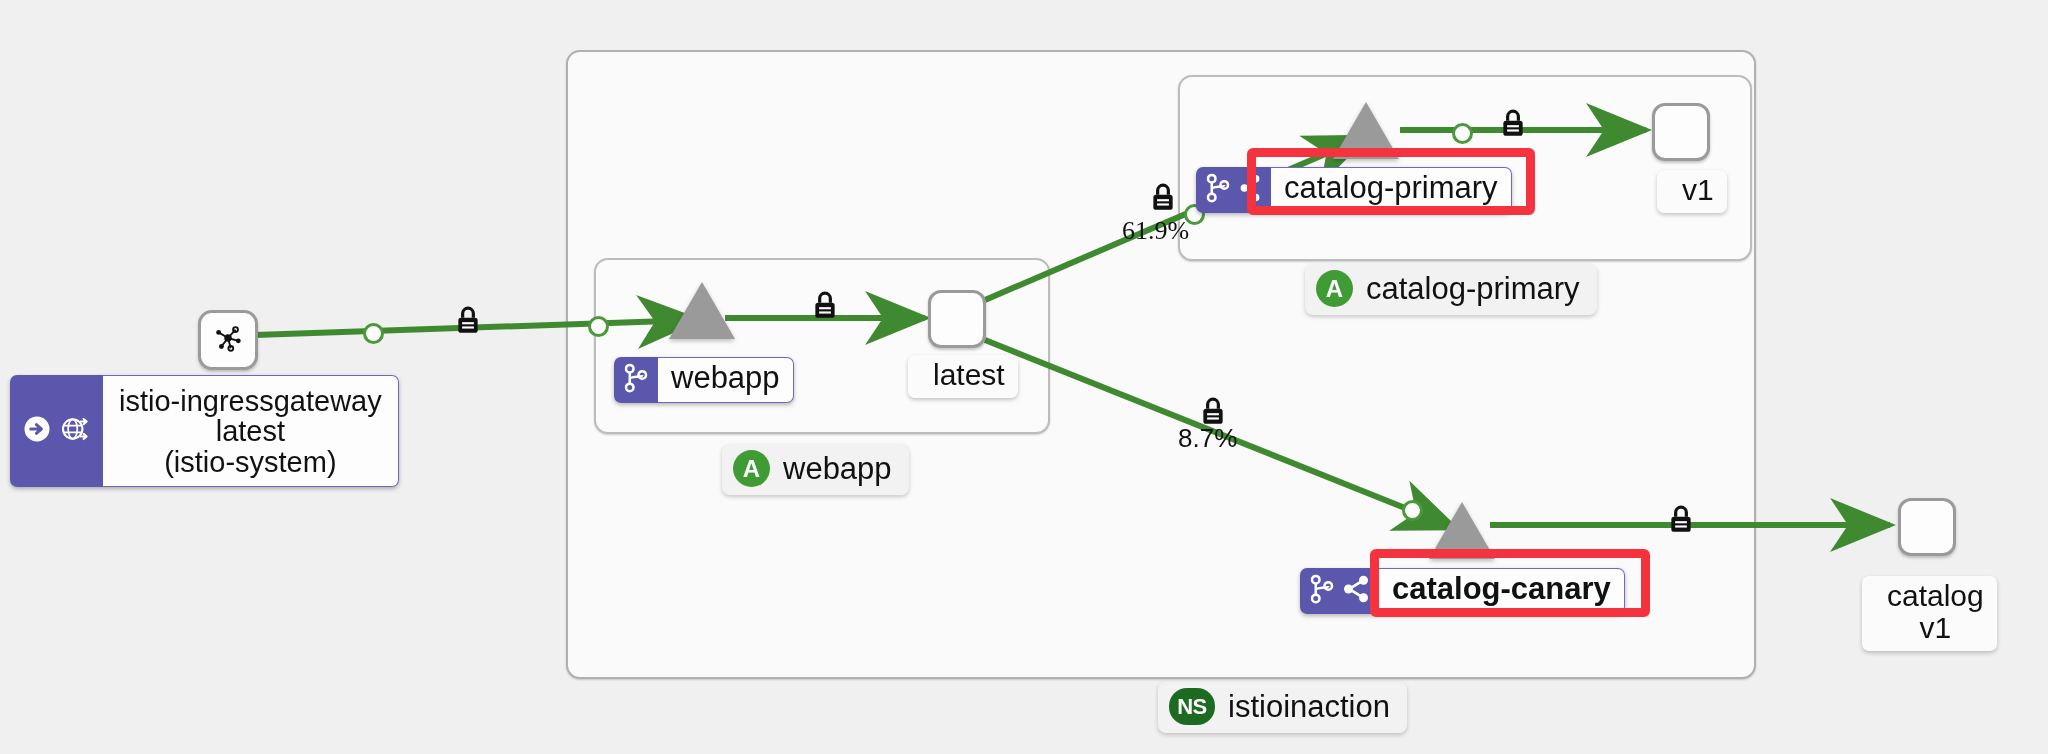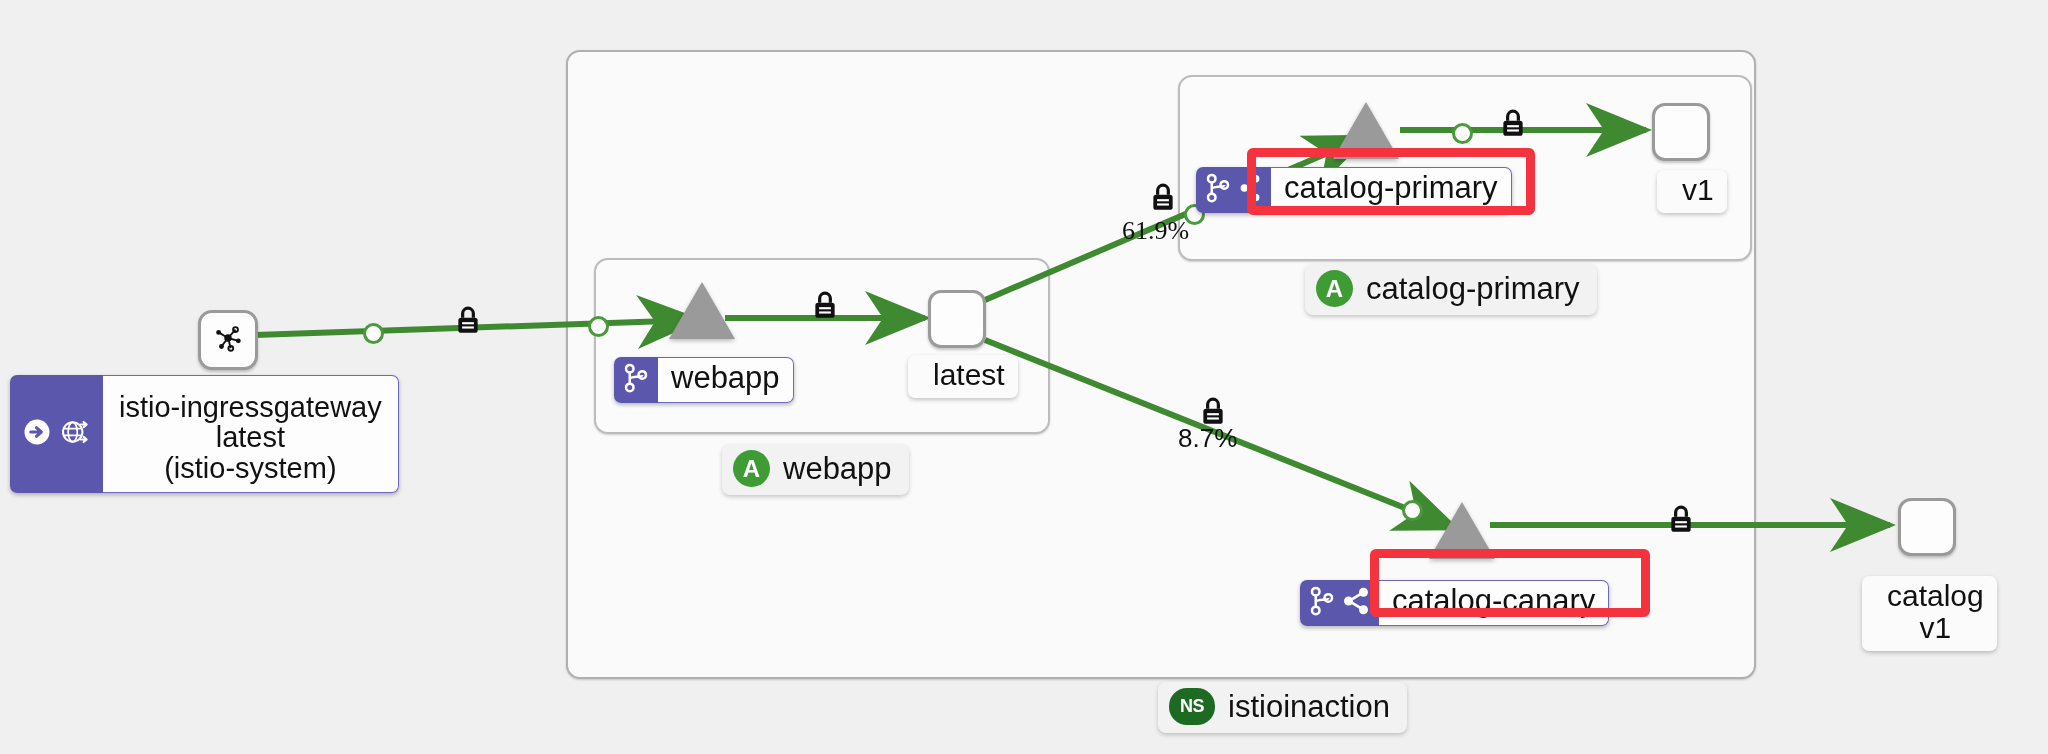--- a/index.html
+++ b/index.html
@@ -90,21 +90,21 @@
     background:#fdfdfd;
     border:1px solid #6e68c0;
     border-left:none;
     border-radius:0 7px 7px 0;
     font-size:31px;color:#111;
     padding:4px 13px 7px 13px;
     line-height:1.05;
     white-space:pre;
     display:flex;align-items:center;
   }
-  .blabel.gw .txt{font-size:29px;text-align:center;display:block;padding:16px 16px 9px 16px;}
+  .blabel.gw .txt{font-size:29px;text-align:center;display:block;padding:10px 16px 9px 16px;}
   .blabel.gw .chip{border-radius:7px 0 0 7px;padding:0 12px;}
 
   
   .hl{
     position:absolute;
     border:9px solid #f5333f;
     border-radius:6px;
     pointer-events:none;
   }
 
@@ -116,21 +116,21 @@
     border-radius:8px;
     box-shadow:0 2px 4px rgba(0,0,0,.2);
     padding:6px 17px 8px 11px;
   }
   .appchip .circ{
     width:37px;height:37px;border-radius:50%;
     background:#3f9c35;
     color:#fff;font-size:24px;font-weight:bold;
     display:flex;align-items:center;justify-content:center;
   }
-  .appchip .circ.ns{background:#1d6b23;border-radius:18px;width:46px;font-size:18px;letter-spacing:-.5px;}
+  .appchip .circ.ns{background:#1d6b23;border-radius:18px;width:46px;font-size:22px;letter-spacing:-.5px;}
   .appchip .nm{font-size:31px;color:#111;}
 
   
   .lock{position:absolute;width:26px;height:30px;}
   .pct{
     position:absolute;
     font-size:26px;color:#111;
     white-space:nowrap;
   }
   .dot{position:absolute;width:15px;height:15px;border-radius:50%;background:#fdfdfd;border:3px solid #4a9a3c;}
@@ -310,21 +310,21 @@
   <div class="hl" style="left:1247px;top:148px;width:270px;height:49px;"></div>
 
   <div class="node" style="left:1652px;top:103px;">
     <div class="wl-box"></div>
   </div>
   <div class="nlabel" style="left:1657px;top:170px;">v1</div>
 
   <div class="node" style="left:1432px;top:505px;">
     <div class="svc-tri"></div>
   </div>
-  <div class="blabel" style="left:1300px;top:580px;">
+  <div class="blabel" style="left:1300px;top:568px;font-weight:bold;">
     <div class="chip">
       <span>
         <svg width="26" height="30" viewBox="0 0 20 24">
           <circle cx="5" cy="4.5" r="3" fill="none" stroke="#fff" stroke-width="2"></circle>
           <circle cx="5" cy="19.5" r="3" fill="none" stroke="#fff" stroke-width="2"></circle>
           <circle cx="15" cy="9.5" r="3" fill="none" stroke="#fff" stroke-width="2"></circle>
           <path d="M5 7.5v9M5 13c0-3 10-1 10-3.5" stroke="#fff" stroke-width="2" fill="none"></path>
         </svg>
       </span>
       <span>

